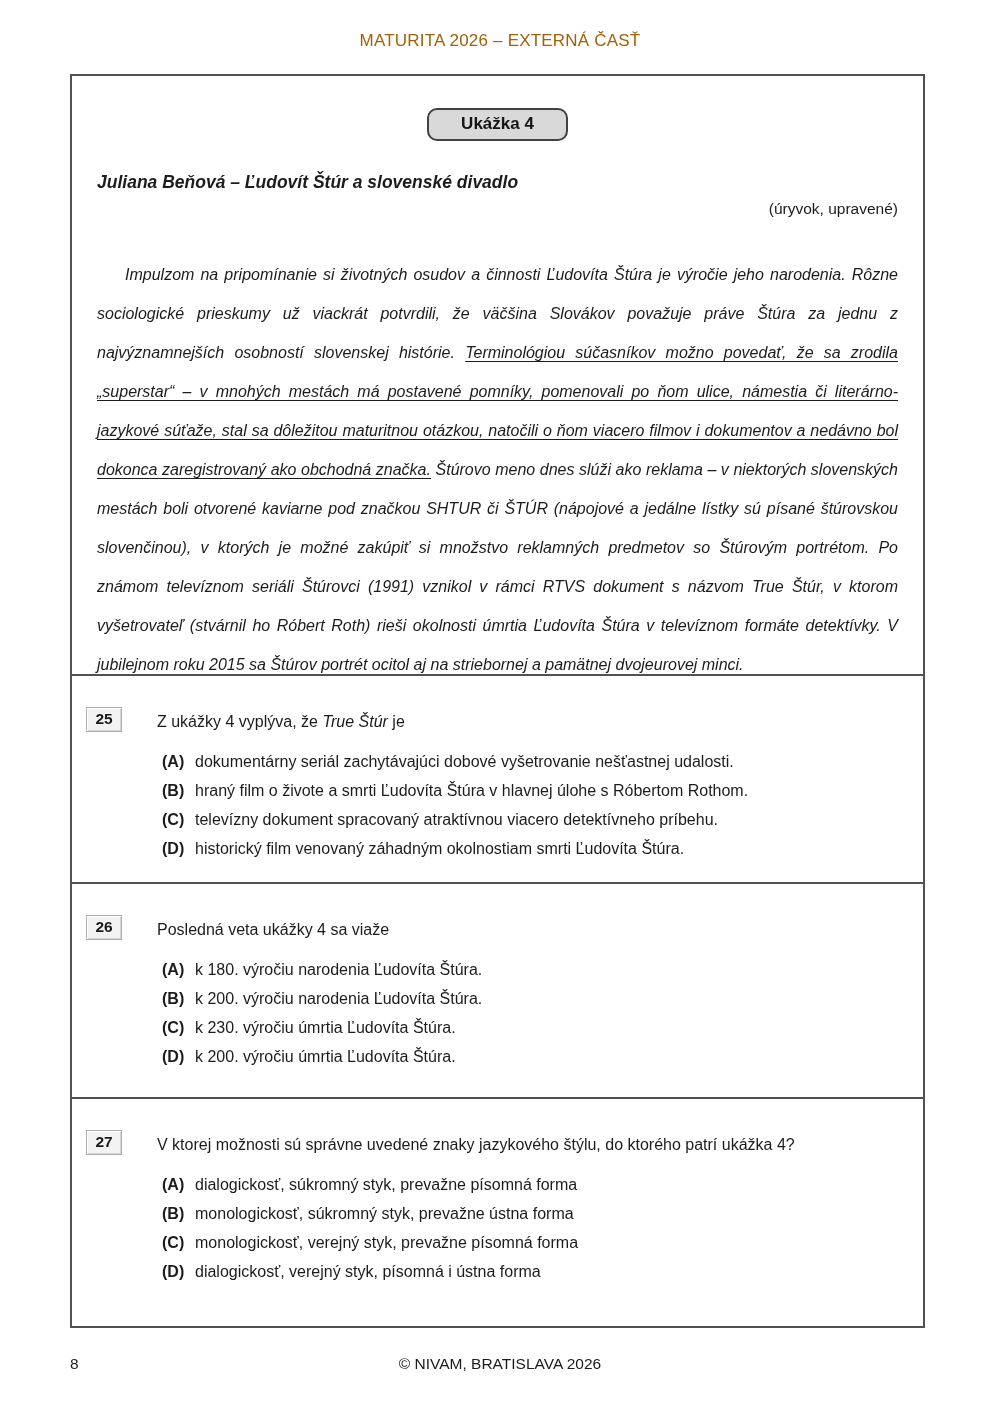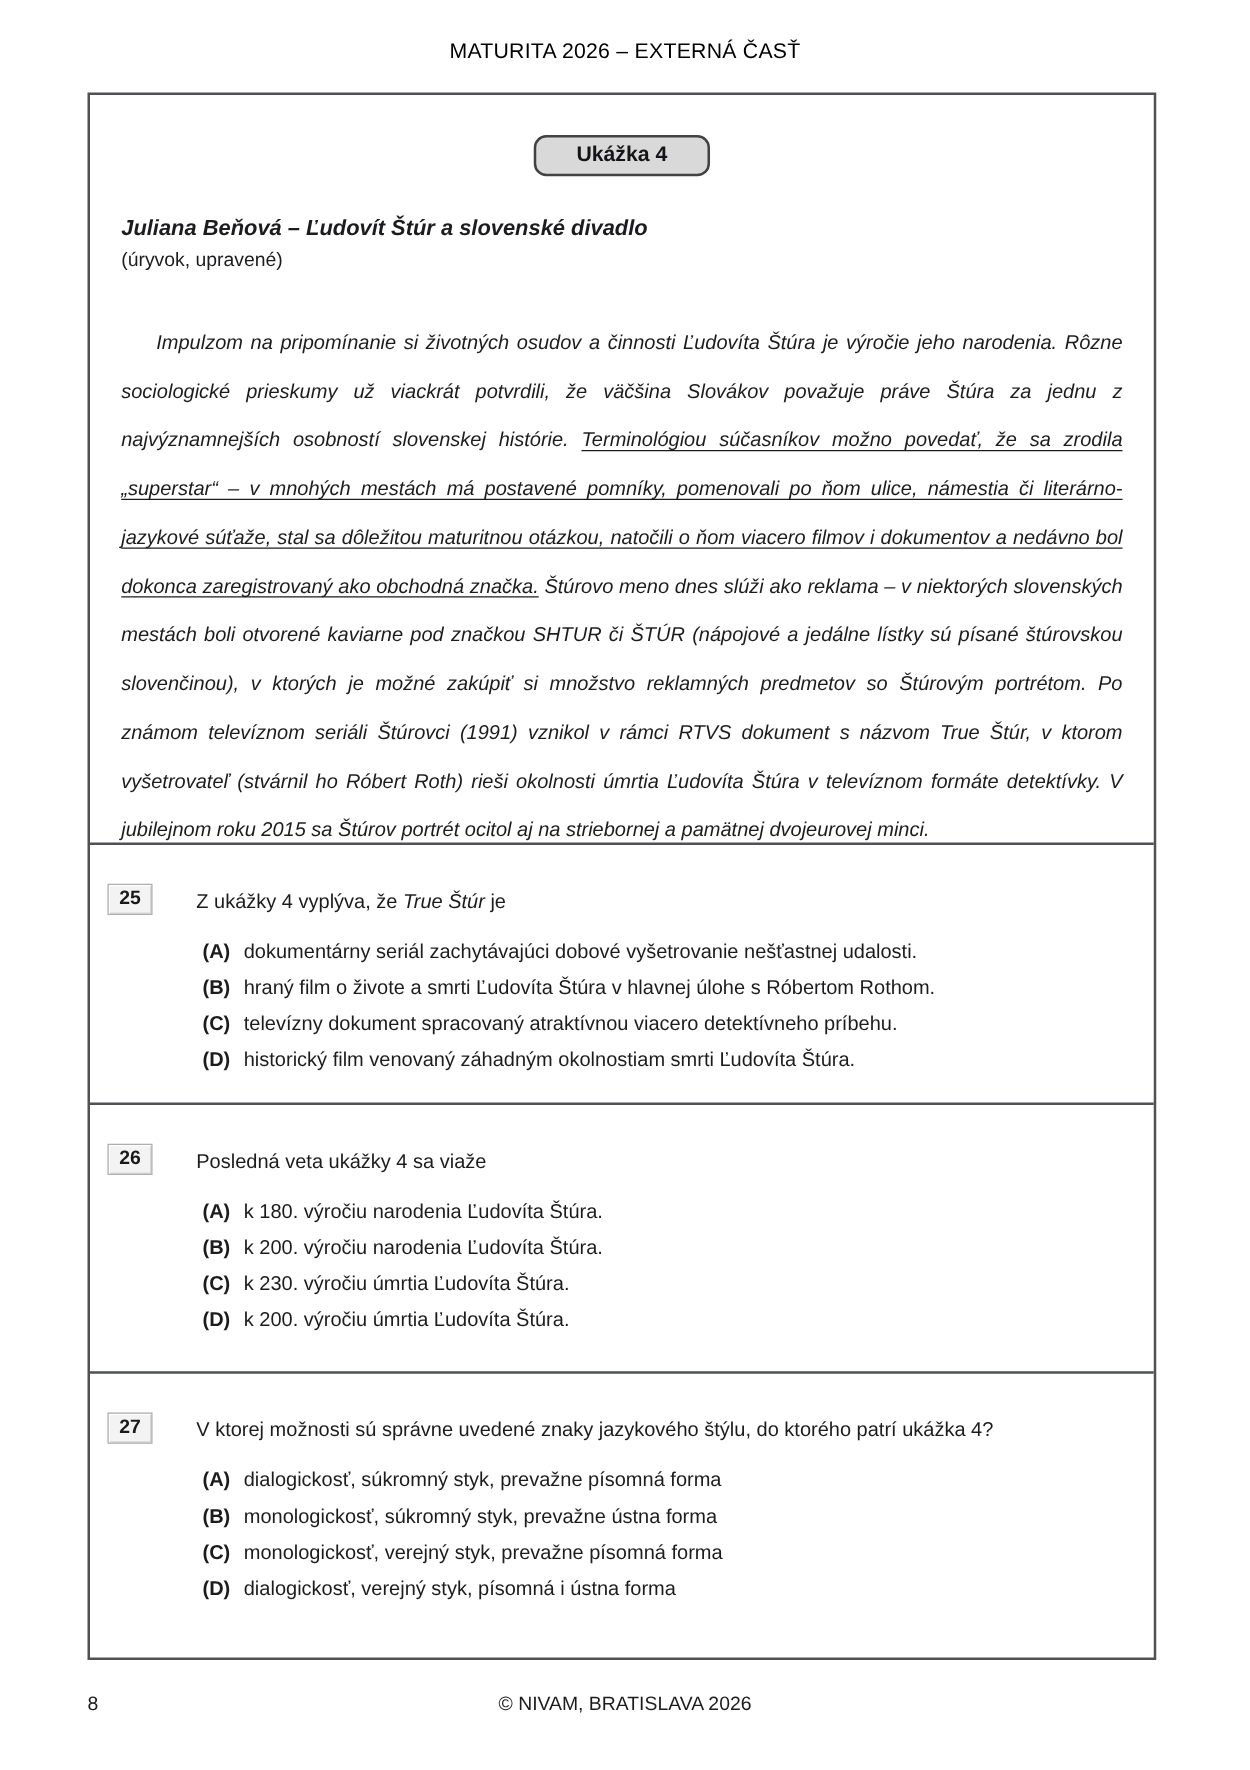--- a/index.html
+++ b/index.html
@@ -9,21 +9,21 @@
     font-family: "Liberation Sans", sans-serif;
     color: #1c1c1e;
     position: relative;
     overflow: hidden;
   }
   .page { position: relative; width: 1000px; height: 1416px; background: #fff; }
 
   
   .doc-header {
     position: absolute; top: 31px; left: 0; width: 100%;
-    text-align: center; font-size: 17px; letter-spacing: 0.2px; color: #000000;
+    text-align: center; font-size: 17px; letter-spacing: 0.2px; color: #a16207;
   }
 
   
   .main-box {
     position: absolute; left: 70px; top: 74px;
     width: 855px; height: 1254px;
     border: 2px solid #505154;
     background: #fff;
     display: flex; flex-direction: column;
   }
@@ -36,21 +36,21 @@
     background: #d9d9d9;
     border: 2px solid #424245;
     border-radius: 10px;
     padding: 4px 32px 5px 32px;
     font-weight: bold; font-size: 17px; color: #151517;
   }
   .excerpt-title {
     margin-top: 31px; text-align: left;
     font-weight: bold; font-style: italic; font-size: 17.5px;
   }
-  .excerpt-subtitle { margin-top: 7px; text-align: left; font-size: 15.5px; }
+  .excerpt-subtitle { margin-top: 7px; text-align: right; font-size: 15.5px; }
   .excerpt-paragraph {
     margin-top: 37px;
     font-style: italic; font-size: 16px; line-height: 39px;
     text-align: justify; text-indent: 28px;
   }
   .excerpt-paragraph .underlined {
     text-decoration: underline;
     text-underline-offset: 3px;
     text-decoration-thickness: 1px;
   }

